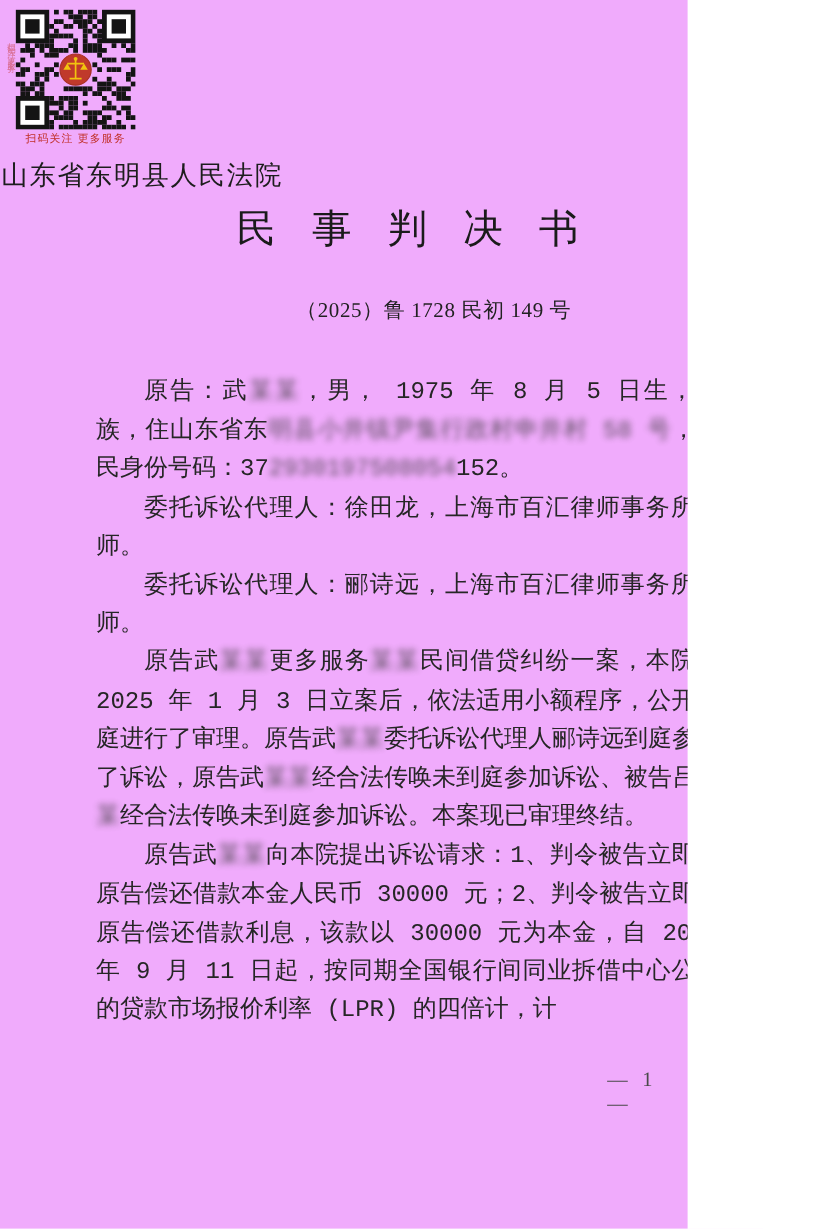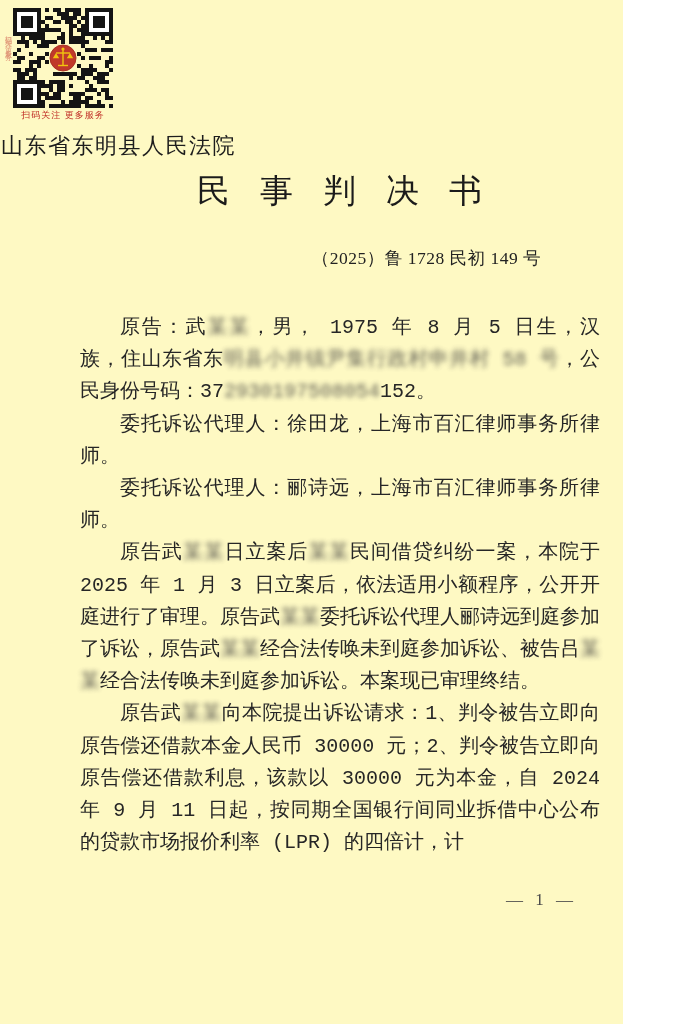--- a/index.html
+++ b/index.html
@@ -1,19 +1,19 @@
 <!DOCTYPE html>
 <html><head>
 <meta charset="utf-8">
 <style>
   html, body { margin:0; padding:0; background:#ffffff; }
   .page {
     position:relative;
-    width:623px; height:1024px;
-    background:#fef9c3;
+    width:573px; height:1024px;
+    background:#f0abfc;
     overflow:hidden;
     font-family:"Liberation Serif","DejaVu Serif",serif;
     color:#262626;
   }
   
   .qr-wrap { position:absolute; left:13px; top:8px; width:100px; }
   .qr-wrap svg { display:block; width:100px; height:100px; }
   .qr-caption {
     margin-top:1px; text-align:center; white-space:nowrap;
     font-size:9px; letter-spacing:1px; color:#c03028;
@@ -28,21 +28,21 @@
   
   .court-name {
     position:absolute; top:131px; left:1px; width:679px;
     text-align:left; font-size:22px; letter-spacing:1.5px; color:#1d1d1d;
   }
   .doc-title {
     position:absolute; top:169px; left:15px; width:679px;
     text-align:center; font-size:33px; letter-spacing:30px; color:#1b1b1b;
   }
   .case-no {
-    position:absolute; top:246px; right:82px;
+    position:absolute; top:246px; right:97px;
     font-size:17.5px; letter-spacing:.5px; color:#222;
   }
   
   .body-text {
     position:absolute; top:312px; left:80px; width:520px;
     font-size:20px; line-height:32.2px;
     text-align:justify; text-justify:inter-character;font-family:Liberation Mono, monospace;
   }
   .body-text p { margin:0; text-indent:2em; }
   .redacted { filter:blur(2.6px); opacity:.8; color:#3a3a3a; }
@@ -299,19 +299,19 @@
   <div class="qr-side">扫码关注 更多服务</div>
 
   <div class="court-name">山东省东明县人民法院</div>
   <div class="doc-title">民事判决书</div>
   <div class="case-no">（2025）鲁 1728 民初 149 号</div>
 
   <div class="body-text">
       <p><span>原告：武</span><span class="redacted">某某</span><span>，男， 1975 年 8 月 5 日生，汉族，住山东省东</span><span class="redacted">明县小井镇尹集行政村申井村 58 号</span><span>，公民身份号码：</span><span>37</span><span class="redacted">2930197508054</span><span>152。</span></p>
       <p><span>委托诉讼代理人：徐田龙，上海市百汇律师事务所律师。</span></p>
       <p><span>委托诉讼代理人：郦诗远，上海市百汇律师事务所律师。</span></p>
-      <p><span>原告武</span><span class="redacted">某某</span><span>日立案后</span><span class="redacted">某某</span><span>民间借贷纠纷一案，本院于 2025 年 1 月 3 日立案后，依法适用小额程序，公开开庭进行了审理。原告武</span><span class="redacted">某某</span><span>委托诉讼代理人郦诗远到庭参加了诉讼，原告武</span><span class="redacted">某某</span><span>经合法传唤未到庭参加诉讼、被告吕</span><span class="redacted">某某</span><span>经合法传唤未到庭参加诉讼。本案现已审理终结。</span></p>
+      <p><span>原告武</span><span class="redacted">某某</span><span>更多服务</span><span class="redacted">某某</span><span>民间借贷纠纷一案，本院于 2025 年 1 月 3 日立案后，依法适用小额程序，公开开庭进行了审理。原告武</span><span class="redacted">某某</span><span>委托诉讼代理人郦诗远到庭参加了诉讼，原告武</span><span class="redacted">某某</span><span>经合法传唤未到庭参加诉讼、被告吕</span><span class="redacted">某某</span><span>经合法传唤未到庭参加诉讼。本案现已审理终结。</span></p>
       <p><span>原告武</span><span class="redacted">某某</span><span>向本院提出诉讼请求：1、判令被告立即向原告偿还借款本金人民币 30000 元；2、判令被告立即向原告偿还借款利息，该款以 30000 元为本金，自 2024 年 9 月 11 日起，按同期全国银行间同业拆借中心公布的贷款市场报价利率 (LPR) 的四倍计，计</span></p>
     </div>
 
   <div class="page-footer">— 1 —</div>
 
 </div>
 
 </body></html>

